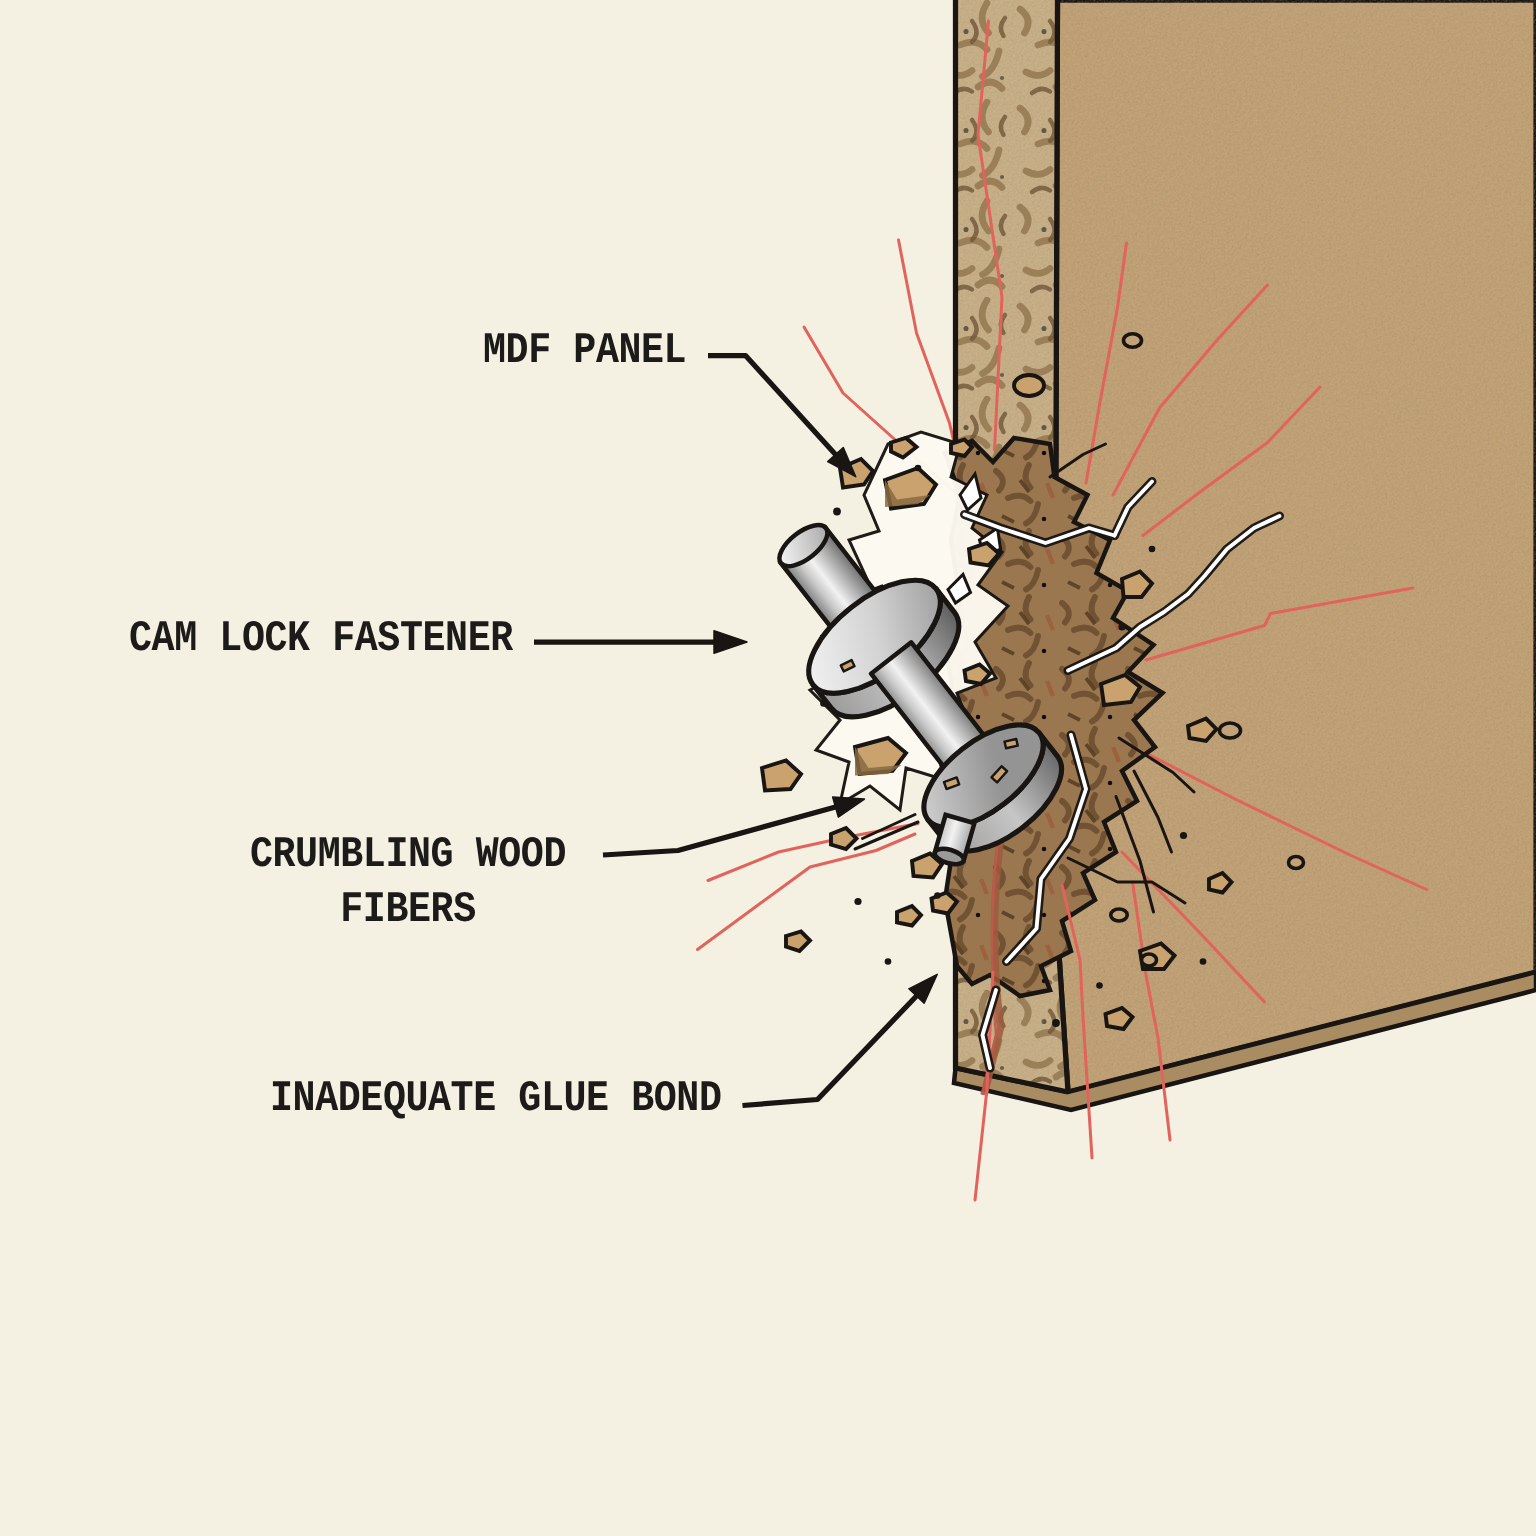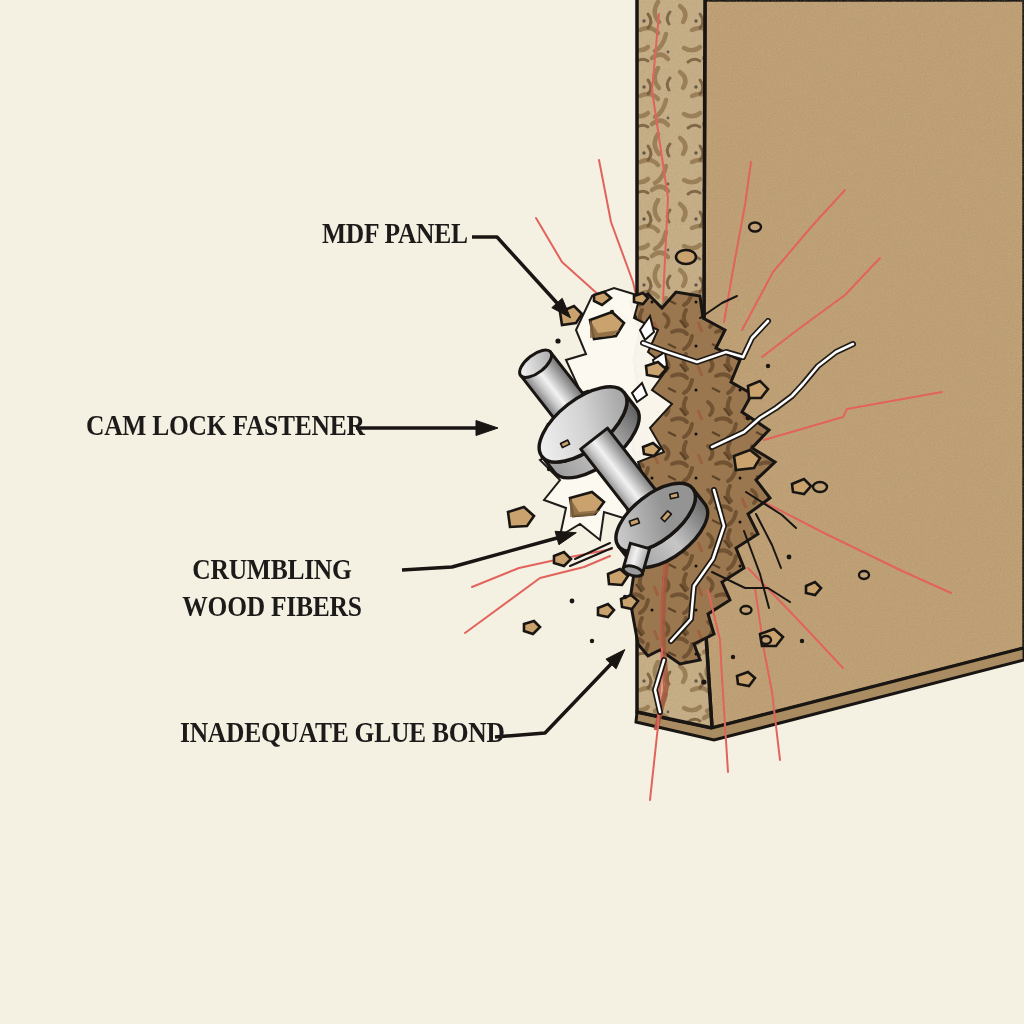--- a/index.html
+++ b/index.html
@@ -1,19 +1,19 @@
 <!DOCTYPE html>
 <html><head>
 <meta charset="utf-8">
 <style>
   html,body{margin:0;padding:0;background:#888;}
   #stage{
     position:relative;width:1024px;height:1024px;overflow:hidden;
     background:#f4f0e2;
-    font-family:Liberation Serif, serif;
+    font-family:Liberation Mono, monospace;
   }
   #stage svg{position:absolute;left:0;top:0;}
   .lbl{
     position:absolute;
     font-weight:700;
     font-size:29px;
     line-height:1.0;
     letter-spacing:-0.3px;
     color:#1c1b19;
     transform:scaleX(0.88);

